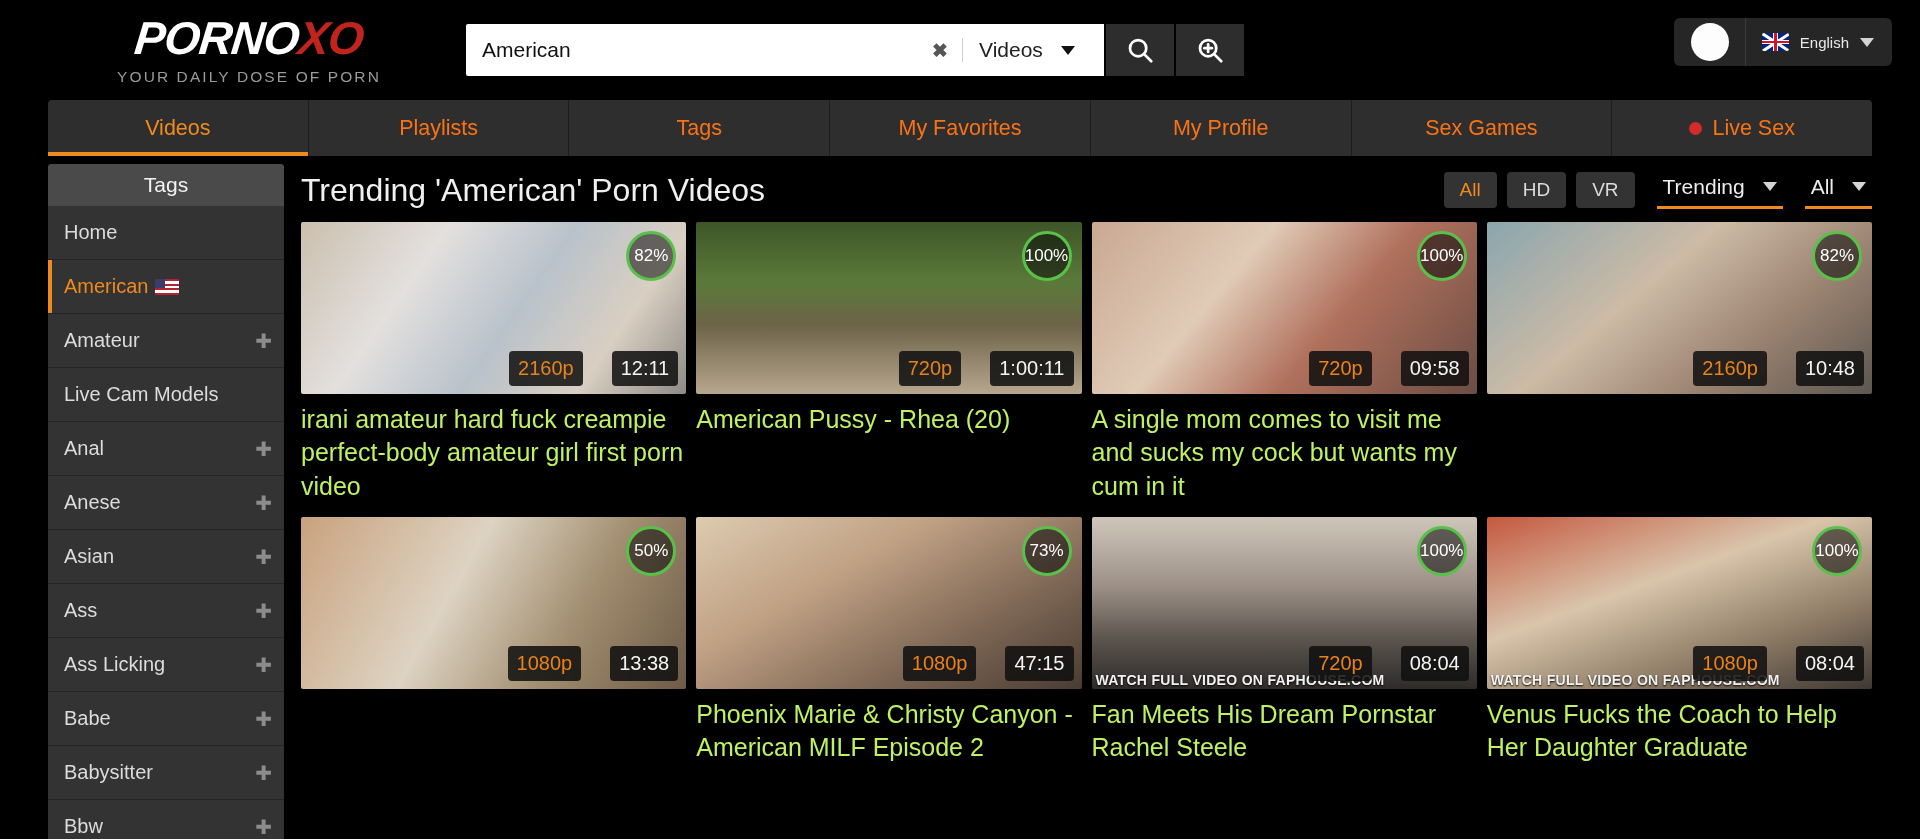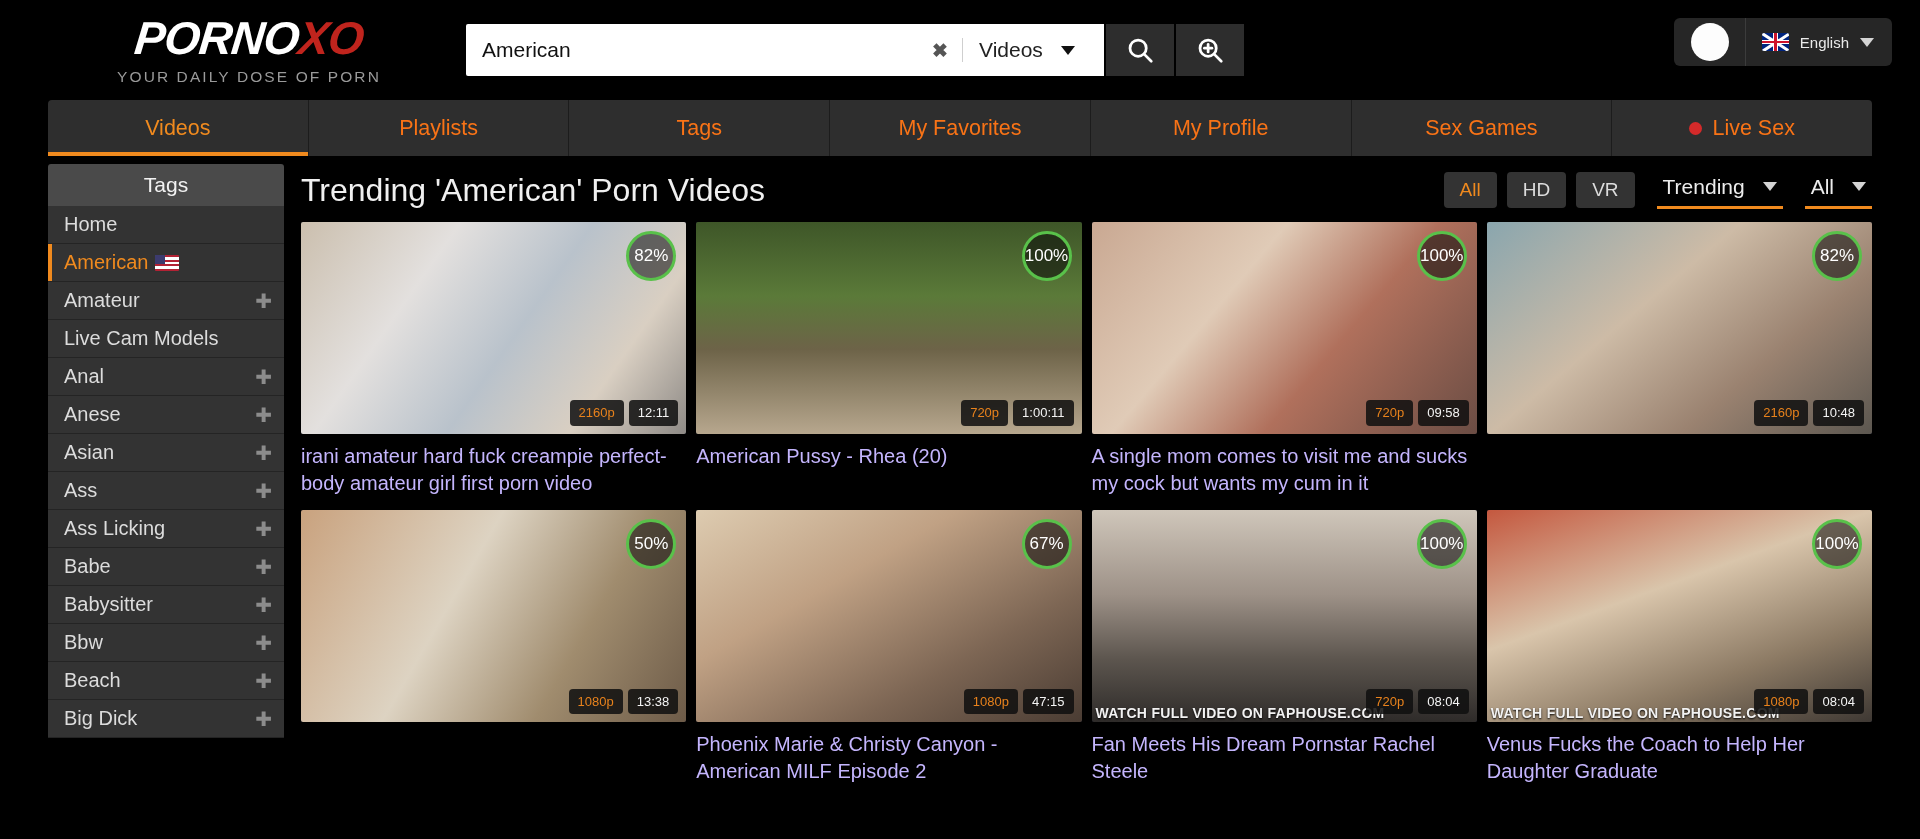--- a/index.html
+++ b/index.html
@@ -205,21 +205,21 @@
     background: #4a4a4a;
     text-align: center;
     font-size: 21px;
     color: #f2f2f2;
     padding: 9px 0;
     border-radius: 3px 3px 0 0;
   }
   .tag-item {
     background: #333333;
     border-bottom: 1px solid #242424;
-    height: 38px;
+    height: 54px;
     display: flex;
     align-items: center;
     padding: 0 12px 0 16px;
     font-size: 20px;
     color: #dcdcdc;
     cursor: pointer;
     position: relative;
   }
   .tag-item.active {
     color: #f08a1e;
@@ -295,21 +295,21 @@
   .grid {
     display: grid;
     grid-template-columns: repeat(4, 1fr);
     gap: 14px 10px;
     margin-top: 6px;
   }
   .card { cursor: pointer; }
   .thumb {
     position: relative;
     width: 100%;
-    height: 212px;
+    height: 172px;
     overflow: hidden;
     background: #0f172a;
     border-radius: 2px;
   }
   .thumb .art { position: absolute; inset: 0; }
   .rating {
     position: absolute;
     top: 9px; right: 10px;
     width: 50px; height: 50px;
     border-radius: 50%;
@@ -324,30 +324,31 @@
   .badges {
     position: absolute;
     right: 8px; bottom: 8px;
     display: flex;
     gap: 5px;
   }
   .badge {
     background: rgba(15,15,15,.86);
     border-radius: 4px;
     padding: 4px 9px;
-    font-size: 13px;
+    font-size: 20px;
     line-height: 1.35;
+    margin-left: 24px;
   }
   .badge.q { color: #e8821c; }
   .badge.d { color: #f4f4f4; }
   .card-title {
     margin-top: 9px;
-    font-size: 20px;
+    font-size: 25px;
     line-height: 1.33;
-    color: #c4b5fd;
+    color: #bef264;
   }
   .watermark {
     position: absolute;
     left: 0; right: 16px; bottom: 0;
     font-size: 14px;
     font-weight: bold;
     color: #f2f2f2;
     letter-spacing: .3px;
     padding: 1px 4px;
     text-shadow: 0 1px 2px #000;
@@ -588,21 +589,21 @@
             <div class="rating">50%</div>
             <div class="badges">
               <span class="badge q">1080p</span>
               <span class="badge d">13:38</span>
             </div>
           </div>
         </div>
         <div class="card">
           <div class="thumb">
             <div class="art" style="background: linear-gradient(150deg, rgb(221, 203, 176) 0%, rgb(192, 161, 132) 35%, rgb(125, 102, 84) 70%, rgb(74, 60, 51) 100%);"></div>
-            <div class="rating">67%</div>
+            <div class="rating">73%</div>
             <div class="badges">
               <span class="badge q">1080p</span>
               <span class="badge d">47:15</span>
             </div>
           </div>
           <div class="card-title">Phoenix Marie &amp; Christy Canyon - American MILF Episode 2</div>
         </div>
         <div class="card">
           <div class="thumb">
             <div class="art" style="background: linear-gradient(rgb(207, 198, 186) 0%, rgb(157, 145, 135) 40%, rgb(93, 86, 79) 70%, rgb(46, 43, 41) 100%);"></div>

